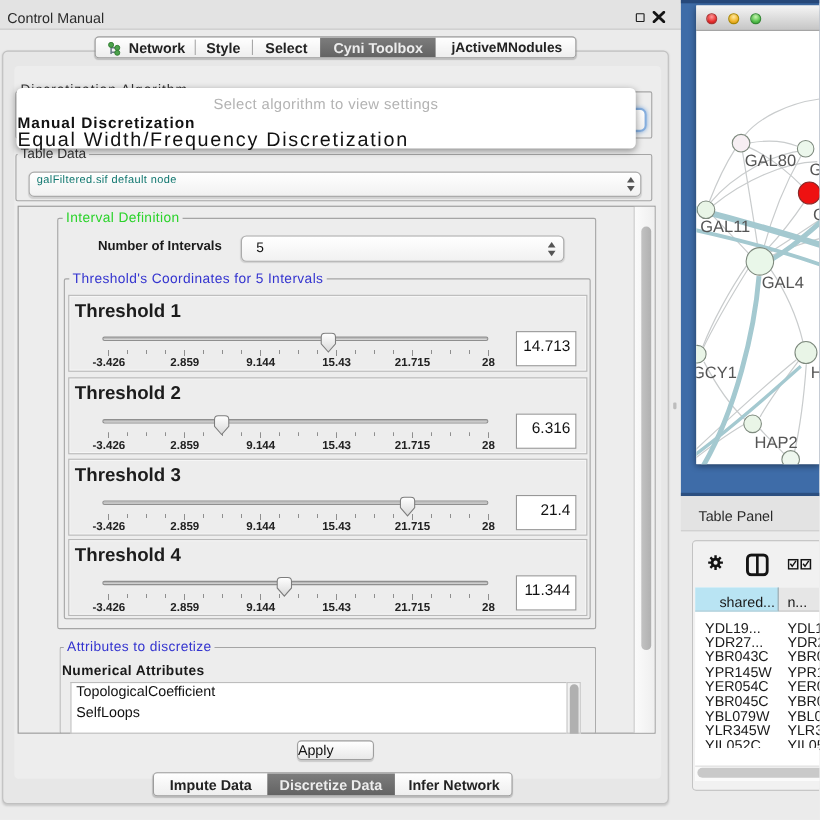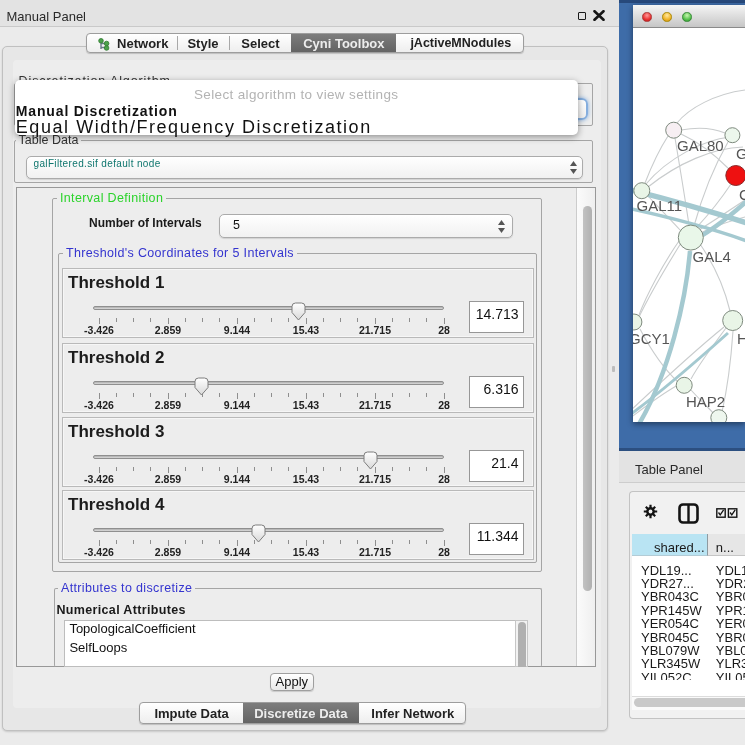--- a/index.html
+++ b/index.html
@@ -18,21 +18,21 @@
 .thumb{position:absolute;top:33.5px;width:15px;height:19px;}
 .ticklabel{position:absolute;top:55.5px;font-size:10.5px;font-weight:bold;color:#222;transform:translateX(-50%);}
 .valbox{position:absolute;right:9px;top:32px;width:55px;height:32px;background:#fff;border:1px solid #979797;font-size:14px;color:#111;text-align:right;line-height:24px;padding-right:4.5px;}
 .listitem{font-size:13px;color:#111;padding-left:4px;height:15.7px;line-height:15.7px;white-space:nowrap;}
 .trow{position:absolute;font-size:13px;color:#1a1a1a;white-space:nowrap;}
 </style></head><body>
 
 <div class="abs" style="left:0;top:0;width:619px;height:745px;background:#ebebeb;"></div>
 
 <div class="abs" style="left:0;top:0;width:619px;height:27px;background:#e3e3e3;border-bottom:1px solid #c9c9c9;"></div>
-<div class="abs" style="left:6.5px;top:9px;font-size:13px;color:#2a2a2a;">Manual Panel</div>
+<div class="abs" style="left:6.5px;top:9px;font-size:13px;color:#2a2a2a;">Control Manual</div>
 <div class="abs" style="left:578px;top:12px;width:8px;height:8px;border:1.4px solid #1a1a1a;border-radius:1px;"></div>
 <svg class="abs" style="left:593px;top:10px;" width="12" height="11" viewBox="0 0 12 11">
     <path d="M1.5,1.2 L10.5,9.8 M10.5,1.2 L1.5,9.8" stroke="#151515" stroke-width="2.6" stroke-linecap="round"></path>
   </svg>
 
 <div class="abs" style="left:2px;top:46px;width:606px;height:685px;background:#e7e7e7;border:1px solid #c0c0c0;border-radius:5px;box-shadow:0 1px 2px rgba(0,0,0,.15);"></div>
 
 <div class="abs" style="left:13px;top:60px;width:588px;height:648px;background:#ededed;border-radius:4px;"></div>
 
 <div class="abs" style="left:85.8px;top:33px;width:438.5px;height:20px;background:linear-gradient(#ffffff,#eeeeee);border:1px solid #9d9d9d;border-radius:4px;box-shadow:0 1px 1px rgba(0,0,0,.18);overflow:hidden;">
@@ -263,21 +263,21 @@
 <div class="fs" style="left:54.4px;top:588px;width:487.6px;height:79px;border-bottom:none;"></div>
 <div class="leg" style="left:58px;top:581px;color:#3434cf;letter-spacing:0.35px;">Attributes to discretize</div>
 <div class="abs" style="left:56.4px;top:602.5px;font-size:12.5px;font-weight:bold;letter-spacing:0.35px;color:#1a1a1a;">Numerical Attributes</div>
 <div class="abs" style="left:64.4px;top:620.3px;width:464px;height:46.4px;background:#ffffff;border:1px solid #bdbdbd;border-right:none;overflow:hidden;">
   <div class="listitem">TopologicalCoefficient</div>
   <div class="listitem" style="margin-top:3px;">SelfLoops</div>
 </div>
 <div class="abs" style="left:514.8px;top:620.3px;width:13.5px;height:46.4px;background:#f2f2f2;border:1px solid #c6c6c6;"></div>
 <div class="abs" style="left:517.8px;top:622px;width:8.5px;height:44.5px;background:#b0b0b0;border-radius:4px 4px 0 0;"></div>
 
-<div class="abs" style="left:269.8px;top:672.8px;width:44px;height:18px;background:linear-gradient(#ffffff,#e9e9e9);border:1px solid #9f9f9f;border-radius:4px;text-align:center;font-size:13px;color:#111;line-height:16px;box-shadow:0 1px 1px rgba(0,0,0,.15);">Apply</div>
+<div class="abs" style="left:269.8px;top:672.8px;width:70px;height:18px;background:linear-gradient(#ffffff,#e9e9e9);border:1px solid #9f9f9f;border-radius:4px;text-align:left;font-size:13px;color:#111;line-height:16px;box-shadow:0 1px 1px rgba(0,0,0,.15);">Apply</div>
 
 <div class="abs" style="left:139.4px;top:702px;width:326.5px;height:22px;background:linear-gradient(#ffffff,#eeeeee);border:1px solid #9d9d9d;border-radius:4px;box-shadow:0 1px 1px rgba(0,0,0,.18);overflow:hidden;">
   <div class="tseg" style="left:0;width:102.4px;">Impute Data</div>
   <div class="tseg darkseg" style="left:102.4px;width:116px;">Discretize Data</div>
   <div class="tseg" style="left:218.4px;width:108.1px;">Infer Network</div>
 </div>
 
 <div class="abs" style="left:15px;top:80px;width:563px;height:54.5px;background:#ffffff;border-radius:5px;box-shadow:0 2px 7px rgba(0,0,0,.4);z-index:50;"></div>
 <div class="abs" style="left:194px;top:86.5px;font-size:13.5px;letter-spacing:0.35px;color:#b3b3b3;z-index:51;">Select algorithm to view settings</div>
 <div class="abs" style="left:15.8px;top:102.5px;font-size:14px;font-weight:bold;letter-spacing:0.85px;color:#111;z-index:51;">Manual Discretization</div>

